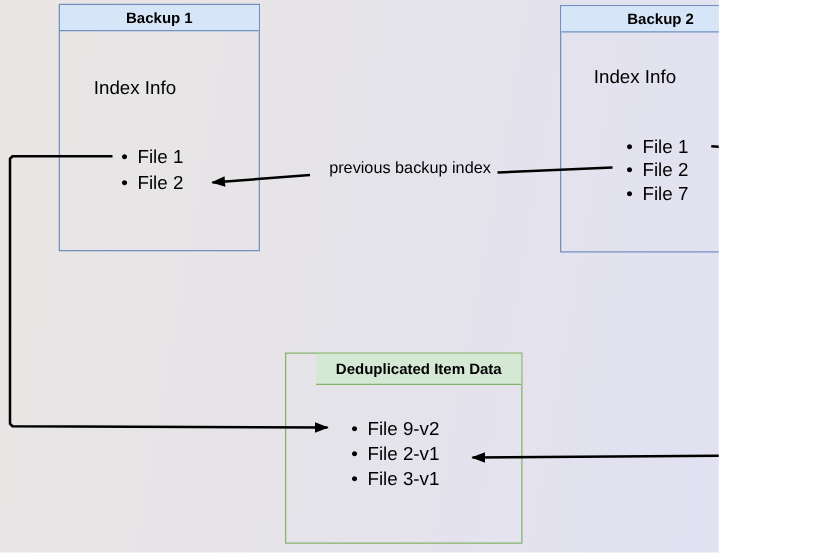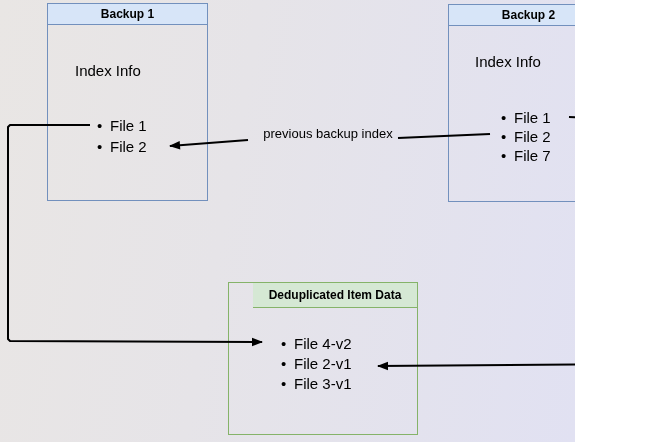--- a/index.html
+++ b/index.html
@@ -55,21 +55,21 @@
     <ul class="filelist">
         <li>File 1</li>
         <li>File 2</li>
         <li>File 7</li>
       </ul>
   </div>
 
   <div class="node green box-dedup">
     <div class="node-header">Deduplicated Item Data</div>
     <ul class="filelist">
-        <li>File 4-v2</li>
+        <li>File 9-v2</li>
         <li>File 2-v1</li>
         <li>File 3-v1</li>
       </ul>
   </div>
 
   <div class="edge-label">
     <div>previous backup index</div>
   </div>
 
   <svg class="wires" width="657" height="442" viewBox="0 0 657 442">

